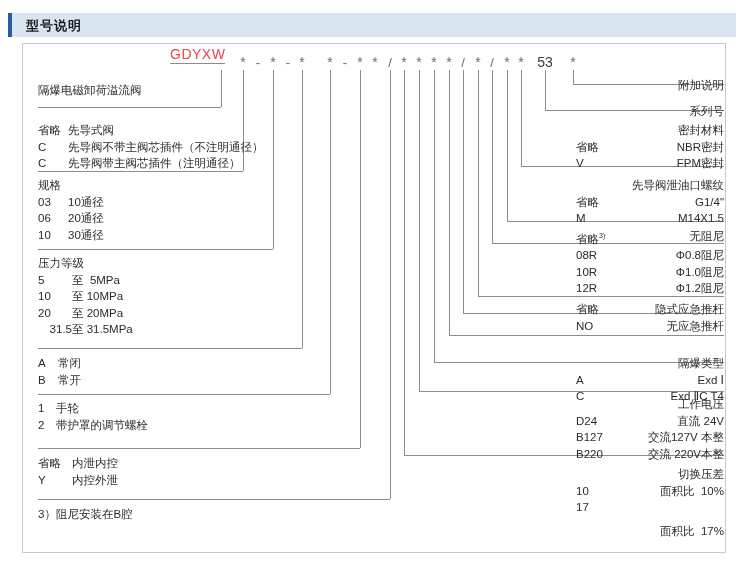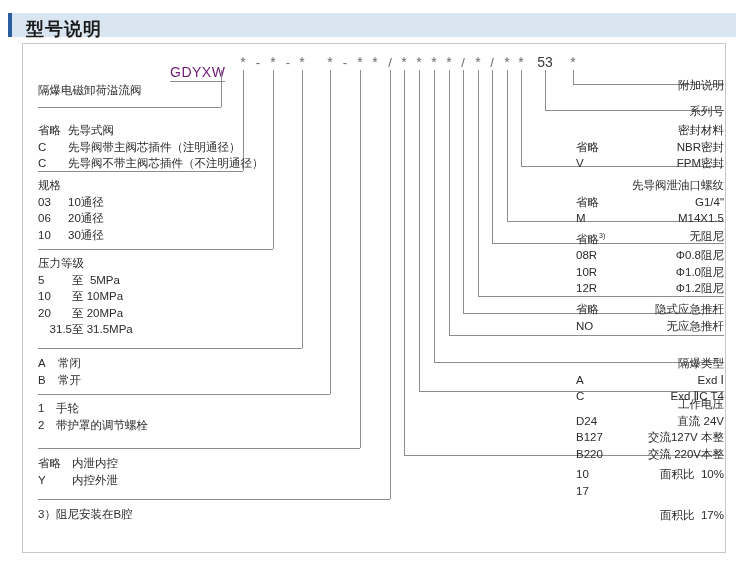--- a/index.html
+++ b/index.html
@@ -15,32 +15,32 @@
   .hdr-bar{
     position:absolute;left:8px;top:13px;width:728px;height:24px;
     background:#d9e6f2;
   }
   .hdr-accent{
     position:absolute;left:8px;top:13px;width:4px;height:24px;
     background:#2a5d9e;
   }
   .hdr-title{
     position:absolute;left:26px;top:17px;
-    font-size:18px;font-weight:bold;letter-spacing:1px;
+    font-size:13px;font-weight:bold;letter-spacing:1px;
     color:#1a1a1a;
   }
   
   .panel{
     position:absolute;left:22px;top:43px;width:702px;height:508px;
     border:1px solid #c8c8c8;background:#fff;
   }
   
   .code{
-    position:absolute;top:64px;
-    font-size:14px;color:#701a75;white-space:pre;
+    position:absolute;top:46px;
+    font-size:14px;color:#ef4444;white-space:pre;
   }
   .code.model{
     left:170px;font-size:14px;letter-spacing:.5px;
     border-bottom:1px solid #8c8c8c;padding-bottom:1px;
   }
   .tok{
     position:absolute;top:54px;font-size:14px;color:#6a6a6a;
     transform:translateX(-50%);
   }
   .tok.bk{color:#3a3a3a;font-size:14px;}
@@ -133,22 +133,22 @@
     <div class="hline" style="left: 404px; top: 455px; width: 320px; background: rgb(140, 140, 140);"></div>
     <div class="vline" style="left: 221px; top: 70px; height: 37px; background: rgb(140, 140, 140);"></div>
   </div>
 
 <div id="left-col">
     <div class="grp" style="left: 38px; top: 82px;">
       <div class="row"><span class="k" style="min-width: 0px;"></span><span>隔爆电磁卸荷溢流阀</span></div>
     </div>
     <div class="grp" style="left: 38px; top: 122px;">
       <div class="row"><span class="k" style="min-width: 30px;">省略</span><span>先导式阀</span></div>
+      <div class="row"><span class="k" style="min-width: 30px;">C</span><span>先导阀不带主阀芯插件（不注明通径）</span></div>
       <div class="row"><span class="k" style="min-width: 30px;">C</span><span>先导阀带主阀芯插件（注明通径）</span></div>
-      <div class="row"><span class="k" style="min-width: 30px;">C</span><span>先导阀不带主阀芯插件（不注明通径）</span></div>
     </div>
     <div class="grp" style="left: 38px; top: 177px;">
       <div class="row">规格</div>
       <div class="row"><span class="k" style="min-width: 30px;">03</span><span>10通径</span></div>
       <div class="row"><span class="k" style="min-width: 30px;">06</span><span>20通径</span></div>
       <div class="row"><span class="k" style="min-width: 30px;">10</span><span>30通径</span></div>
     </div>
     <div class="grp" style="left: 38px; top: 255px;">
       <div class="row">压力等级</div>
       <div class="row"><span class="k" style="min-width: 34px;">5</span><span>至  5MPa</span></div>
@@ -202,18 +202,19 @@
       <div class="row" style="display: flex; justify-content: flex-end;"><span style="min-width: 52px; text-align: left;">A</span><span style="min-width: 96px; text-align: right;">Exd Ⅰ</span></div>
       <div class="row" style="display: flex; justify-content: flex-end;"><span style="min-width: 52px; text-align: left;">C</span><span style="min-width: 96px; text-align: right;">Exd ⅡC T4</span></div>
     </div>
     <div class="grp r" style="right: 20px; top: 396px;">
       <div class="row">工作电压</div>
       <div class="row" style="display: flex; justify-content: flex-end;"><span style="min-width: 52px; text-align: left;">D24</span><span style="min-width: 96px; text-align: right;">直流 24V</span></div>
       <div class="row" style="display: flex; justify-content: flex-end;"><span style="min-width: 52px; text-align: left;">B127</span><span style="min-width: 96px; text-align: right;">交流127V 本整</span></div>
       <div class="row" style="display: flex; justify-content: flex-end;"><span style="min-width: 52px; text-align: left;">B220</span><span style="min-width: 96px; text-align: right;">交流 220V本整</span></div>
     </div>
     <div class="grp r" style="right: 20px; top: 466px;">
+      <div class="row">切换压差</div>
       <div class="row" style="display: flex; justify-content: flex-end;"><span style="min-width: 52px; text-align: left;">10</span><span style="min-width: 96px; text-align: right;">面积比  10%</span></div>
       <div class="row" style="display: flex; justify-content: flex-end;"><span style="min-width: 52px; text-align: left;">17</span><span style="min-width: 96px; text-align: right; margin-top: 24px;">面积比  17%</span></div>
     </div>
   </div>
 
 <div class="note" style="left:38px;top:507px;">3）阻尼安装在B腔</div>
 
 </body></html>

